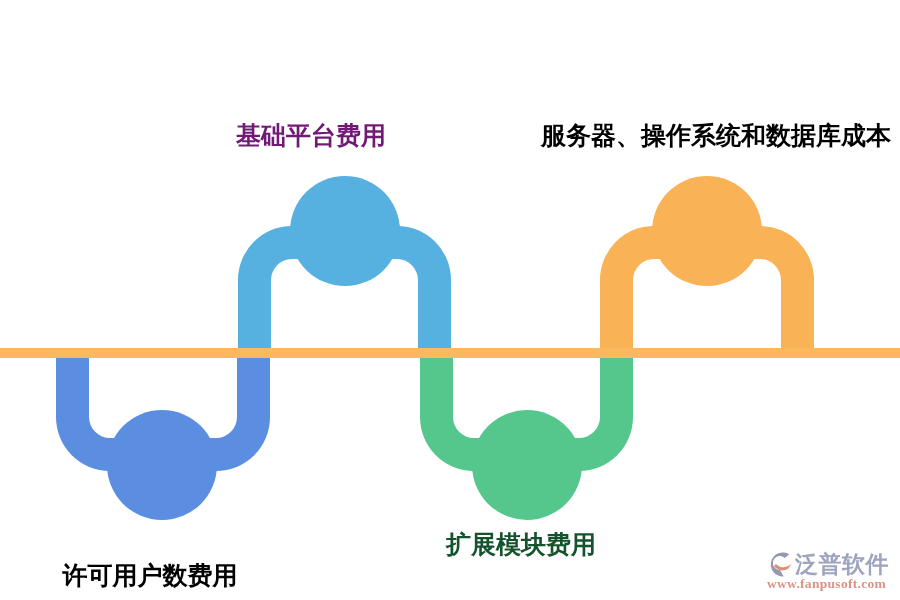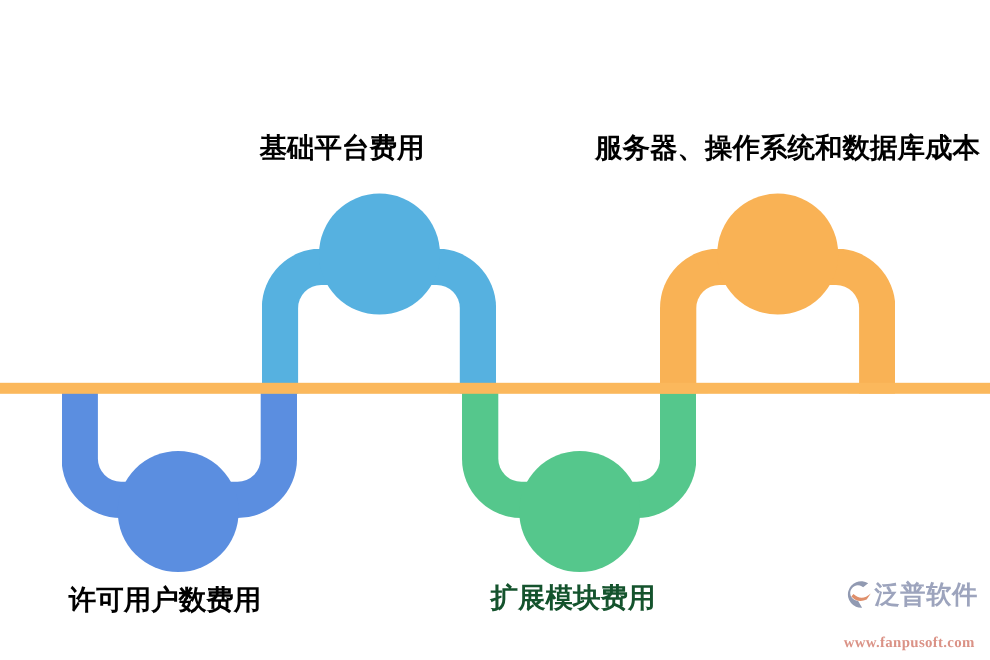--- a/index.html
+++ b/index.html
@@ -62,36 +62,35 @@
     position: absolute;
     transform: translateX(-50%);
     white-space: nowrap;
     font-size: 25px;
     line-height: 26px;
     font-weight: bold;
     color: #000000;
     letter-spacing: 0px;
     z-index: 6;
   }
-  #label-1 { left: 150px; top: 533px; }
+  #label-1 { left: 150px; top: 562px; }
   #label-2 { left: 311px; top: 122px; }
   #label-3 { left: 521px; top: 531px; }
   #label-4 { left: 716px; top: 122px; }
 
   
   #watermark {
     position: absolute;
     right: 11px;
     bottom: 9px;
     z-index: 7;
     display: flex;
     flex-direction: column;
     align-items: flex-start;
     opacity: 0.95;
-    gap: 24px;
   }
   #watermark .brand-row {
     display: flex;
     align-items: center;
     gap: 2px;
   }
   #watermark .brand-name {
     font-size: 23px;
     line-height: 26px;
     font-weight: bold;
@@ -117,21 +116,21 @@
   <div id="arch-4" class="arch above" style="border-color: rgb(249, 178, 85);"></div>
 
   <div id="circle-1" class="node-circle" style="background-color: rgb(91, 142, 224);"></div>
   <div id="circle-2" class="node-circle" style="background-color: rgb(86, 177, 224);"></div>
   <div id="circle-3" class="node-circle" style="background-color: rgb(85, 199, 140);"></div>
   <div id="circle-4" class="node-circle" style="background-color: rgb(249, 178, 85);"></div>
 
   <div id="baseline" style="background-color: rgb(251, 184, 92);"></div>
 
   <div id="label-1" class="node-label" style="color: rgb(0, 0, 0);">许可用户数费用</div>
-  <div id="label-2" class="node-label" style="color: #000000;">基础平台费用</div>
+  <div id="label-2" class="node-label" style="color: #701a75;">基础平台费用</div>
   <div id="label-3" class="node-label" style="color: #14532d;">扩展模块费用</div>
   <div id="label-4" class="node-label" style="color: rgb(0, 0, 0);">服务器、操作系统和数据库成本</div>
 
   <div id="watermark">
     <div class="brand-row">
       <span style="display:inline-block;width:26px;height:28px;">
         <svg width="26" height="28" viewBox="0 0 28 30" xmlns="http://www.w3.org/2000/svg">
           <path d="M24 4.5 A13 13 0 1 0 18 28.5 L14 21.5 A7.5 7.5 0 1 1 19 8.5 Z" fill="#8C95AE"></path>
           <path d="M7.5 17.5 Q14 24.5 22.5 20.5 L26.5 14.5 Q17.5 22.5 9.5 15 Z" fill="#DE8A64"></path>
         </svg>

